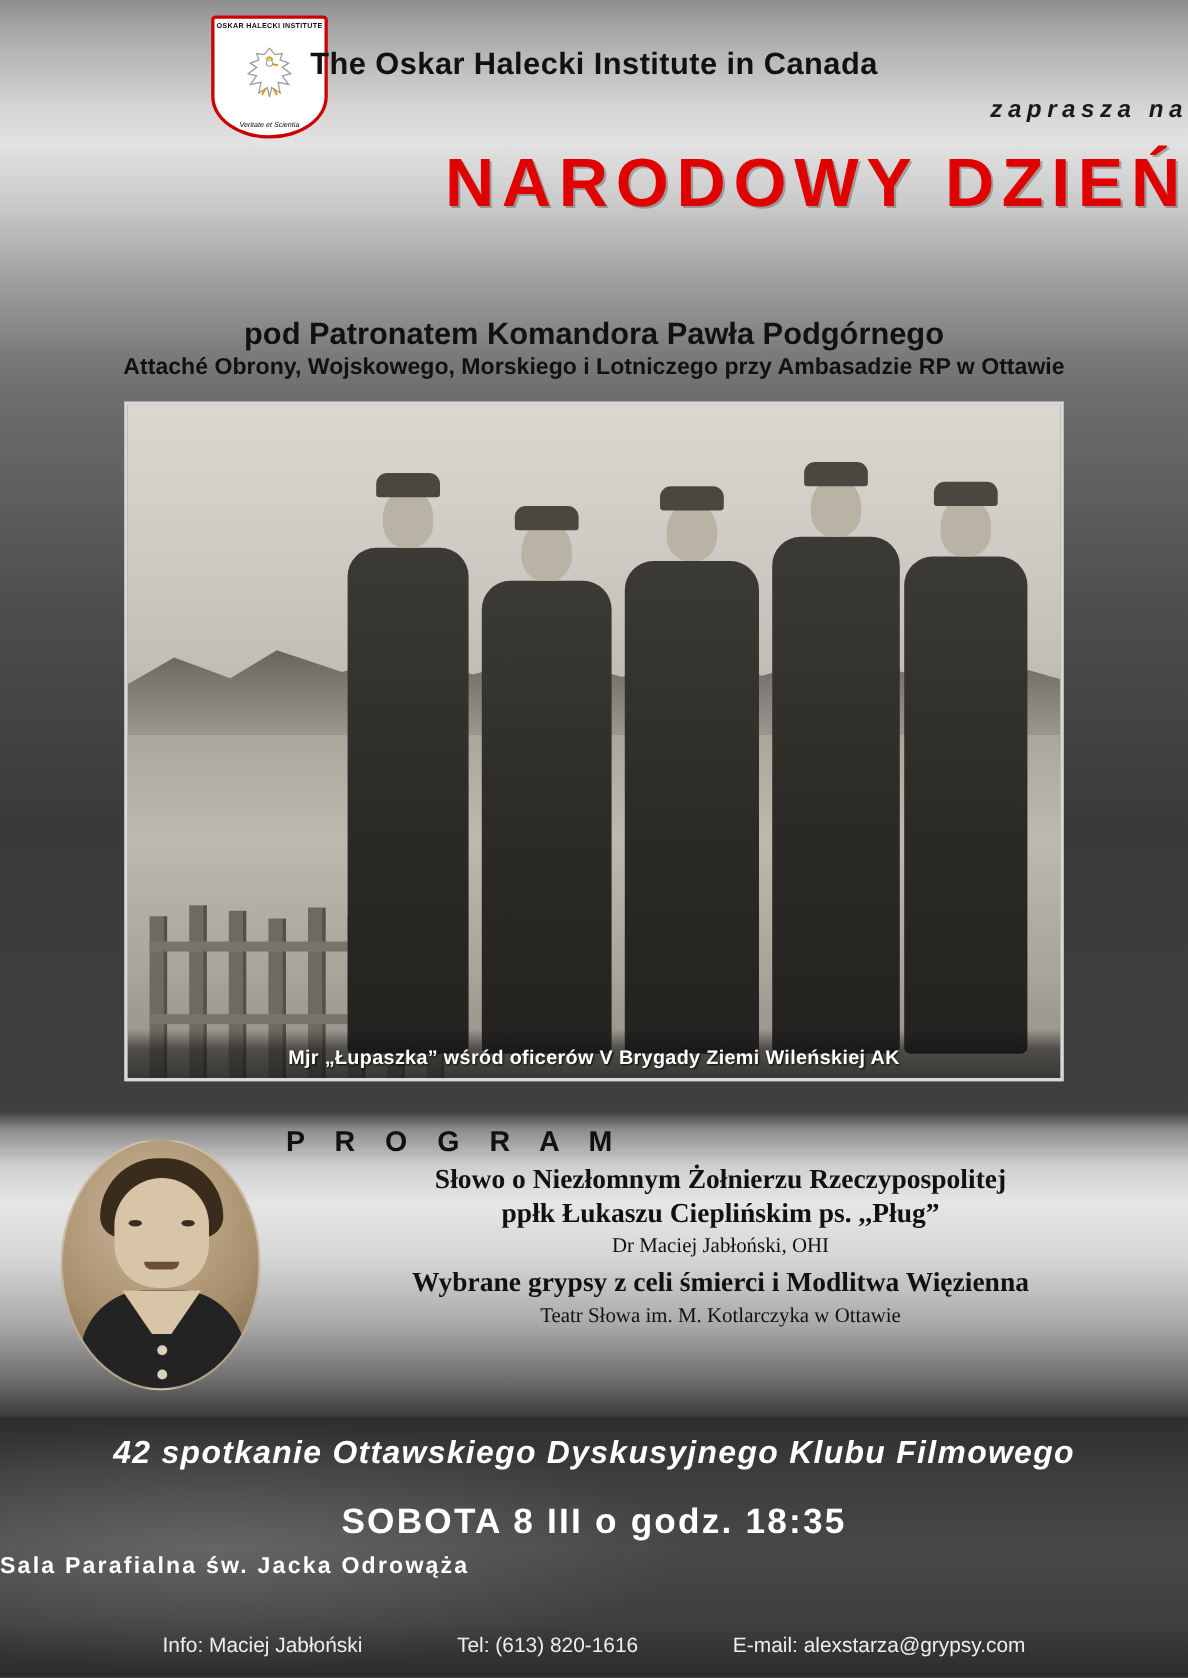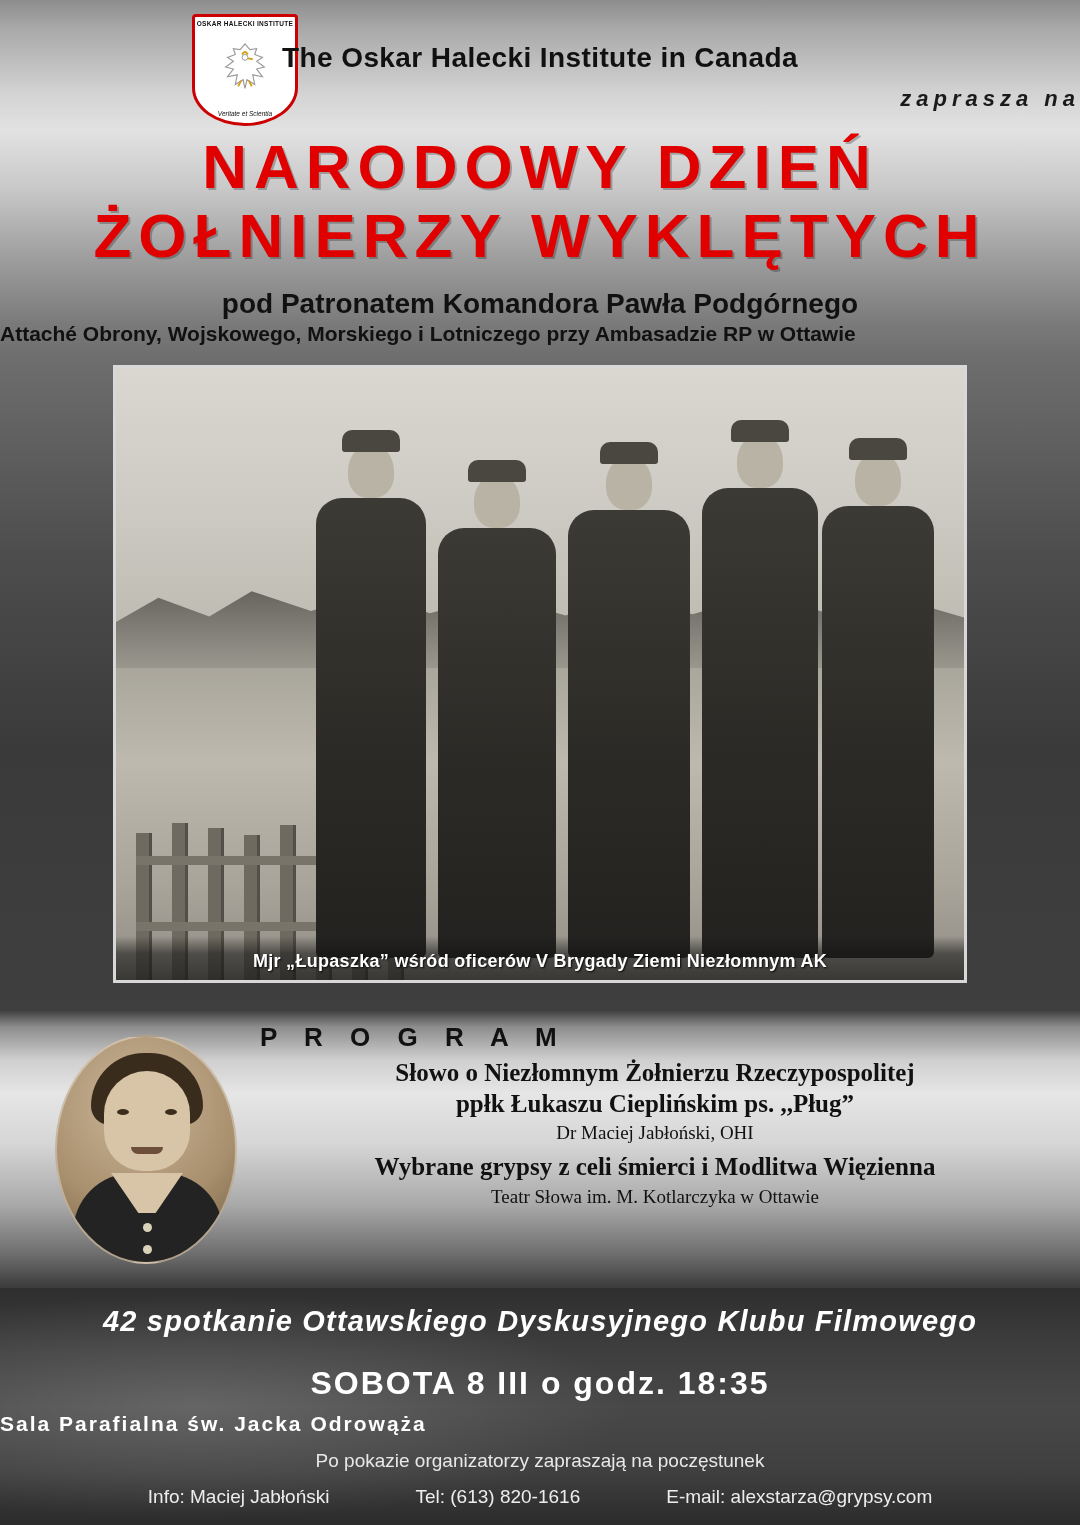--- a/index.html
+++ b/index.html
@@ -100,40 +100,41 @@
     text-align: right;
     font-size: 22px;
     font-weight: bold;
     color: #1a1a1a;
     letter-spacing: 5px;
     font-style: italic;
   }
   .main-title {
     position: absolute;
     left: 0; top: 132px; width: 1080px;
-    text-align: center;
+    text-align: right;
     color: #e00000;
     font-weight: bold;
     font-size: 62px;
     line-height: 1.12;
     letter-spacing: 7px;
     text-shadow: 2px 2px 0 rgba(0,0,0,0.25);
   }
   .main-title .l2 { display: block; }
   .patron1 {
     position: absolute;
     left: 0; top: 288px; width: 1080px;
     text-align: center;
     font-size: 28px;
     font-weight: bold;
     color: #111;
   }
   .patron2 {
     position: absolute;
     left: 0; top: 322px; width: 1080px;
+    text-align: center;
     font-size: 21px;
     font-weight: bold;
     color: #111;
   }
 
   
   .photo {
     position: absolute;
     left: 113px; top: 365px;
     width: 854px; height: 618px;
@@ -325,21 +326,20 @@
       <path d="M35 21 l5 1" stroke="#d4a017" stroke-width="2" fill="none"></path>
       <path d="M28 44 l-3 6 M36 44 l3 6" stroke="#d4a017" stroke-width="2"></path>
     </svg>
     <div class="crest-bottom-text">Veritate et Scientia</div>
   </div>
 
   <div class="inst-title">The Oskar Halecki Institute in Canada</div>
   <div class="invites">zaprasza na</div>
   <div class="main-title">
     <span>NARODOWY DZIEŃ</span>
-    <span class="l2">ŻOŁNIERZY WYKLĘTYCH</span>
   </div>
   <div class="patron1">pod Patronatem Komandora Pawła Podgórnego</div>
   <div class="patron2">Attaché Obrony, Wojskowego, Morskiego i Lotniczego przy Ambasadzie RP w Ottawie</div>
 
   <div class="photo">
     <div class="sky"></div>
     <div class="treeline"></div>
     <div class="ground"></div>
 
     <div class="fence">
@@ -370,21 +370,21 @@
     <div class="soldier" style="left:586px; width:116px; height:470px;">
       <div class="head"></div>
       <div class="cap"></div>
     </div>
     <div class="soldier" style="left:706px; width:112px; height:452px;">
       <div class="head"></div>
       <div class="cap"></div>
     </div>
 
     <div class="caption-bar"></div>
-    <div class="photo-caption">Mjr „Łupaszka” wśród oficerów V Brygady Ziemi Niezłomnym AK</div>
+    <div class="photo-caption">Mjr „Łupaszka” wśród oficerów V Brygady Ziemi Wileńskiej AK</div>
   </div>
 
   <div class="portrait">
     <div class="p-hair"></div>
     <div class="p-face"></div>
     <div class="p-eye" style="left:60px;"></div>
     <div class="p-eye" style="left:108px;"></div>
     <div class="p-mouth"></div>
     <div class="p-uniform"></div>
     <div class="p-collar"></div>
@@ -406,20 +406,19 @@
       <div>Słowo o Niezłomnym Żołnierzu Rzeczypospolitej</div>
       <div>ppłk Łukaszu Cieplińskim ps. ,,Pług”</div>
     </div>
     <div class="prog-sub">Dr Maciej Jabłoński, OHI</div>
   </div>
 
 
   <div class="meeting">42 spotkanie Ottawskiego Dyskusyjnego Klubu Filmowego</div>
   <div class="datetime">SOBOTA 8 III o godz. 18:35</div>
   <div class="venue">Sala Parafialna św. Jacka Odrowąża</div>
-  <div class="note">Po pokazie organizatorzy zapraszają na poczęstunek</div>
   <div class="contact">
     <span>Info: Maciej Jabłoński</span>
     <span>Tel: (613) 820-1616</span>
     <span>E-mail: alexstarza@grypsy.com</span>
   </div>
 
 </div>
 
 </body></html>

